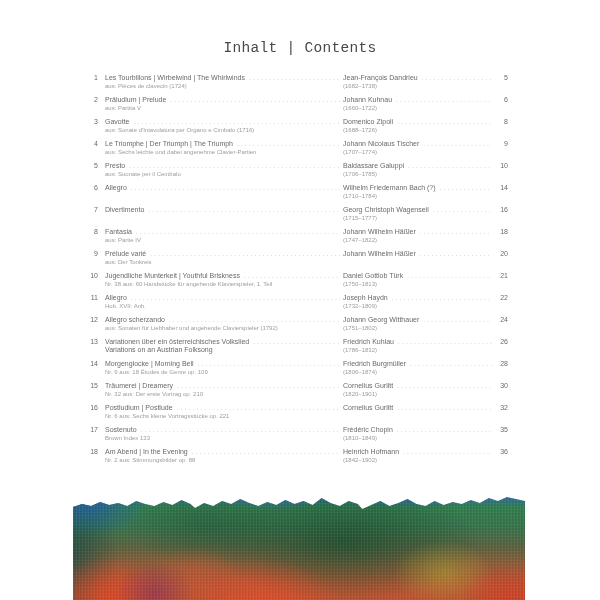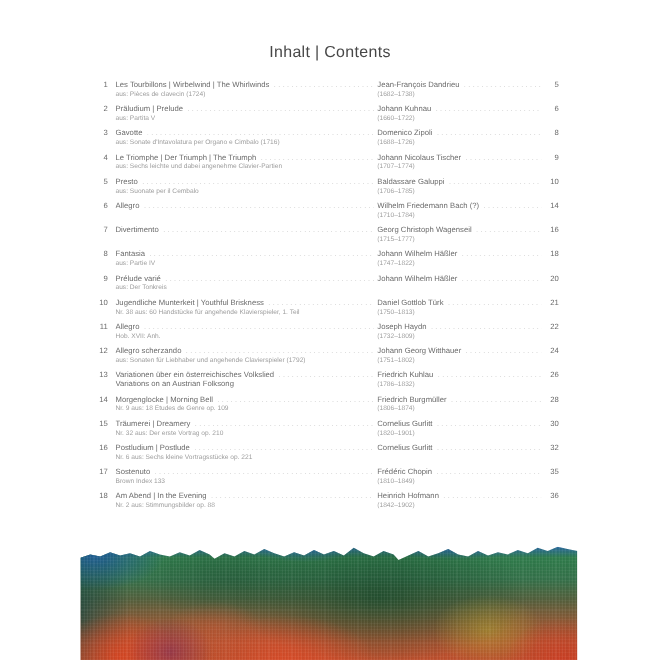--- a/index.html
+++ b/index.html
@@ -10,20 +10,21 @@
   }
   .page{position:relative;width:600px;height:600px;background:#ffffff;overflow:hidden;}
 
   .page-title{
     margin:40px 0 17px 0;
     text-align:center;
     font-size:14.5px;
     font-weight:400;
     letter-spacing:.3px;
     color:#474747;
+    font-family:Liberation Mono, monospace;
   }
 
   .toc{margin-left:88px;width:420px;}
   .entry{margin-bottom:5px;}
   .line{display:flex;align-items:baseline;}
   .l1{line-height:9px;font-size:7px;color:#6a6a6a;}
   .l2{line-height:8px;font-size:6px;color:#9d9d9d;}
   .num{flex:0 0 10px;text-align:right;margin-right:7px;color:#6a6a6a;}
   .tcell{flex:0 0 238px;display:flex;align-items:baseline;overflow:hidden;}
   .ccell{flex:0 0 152px;display:flex;align-items:baseline;overflow:hidden;}

